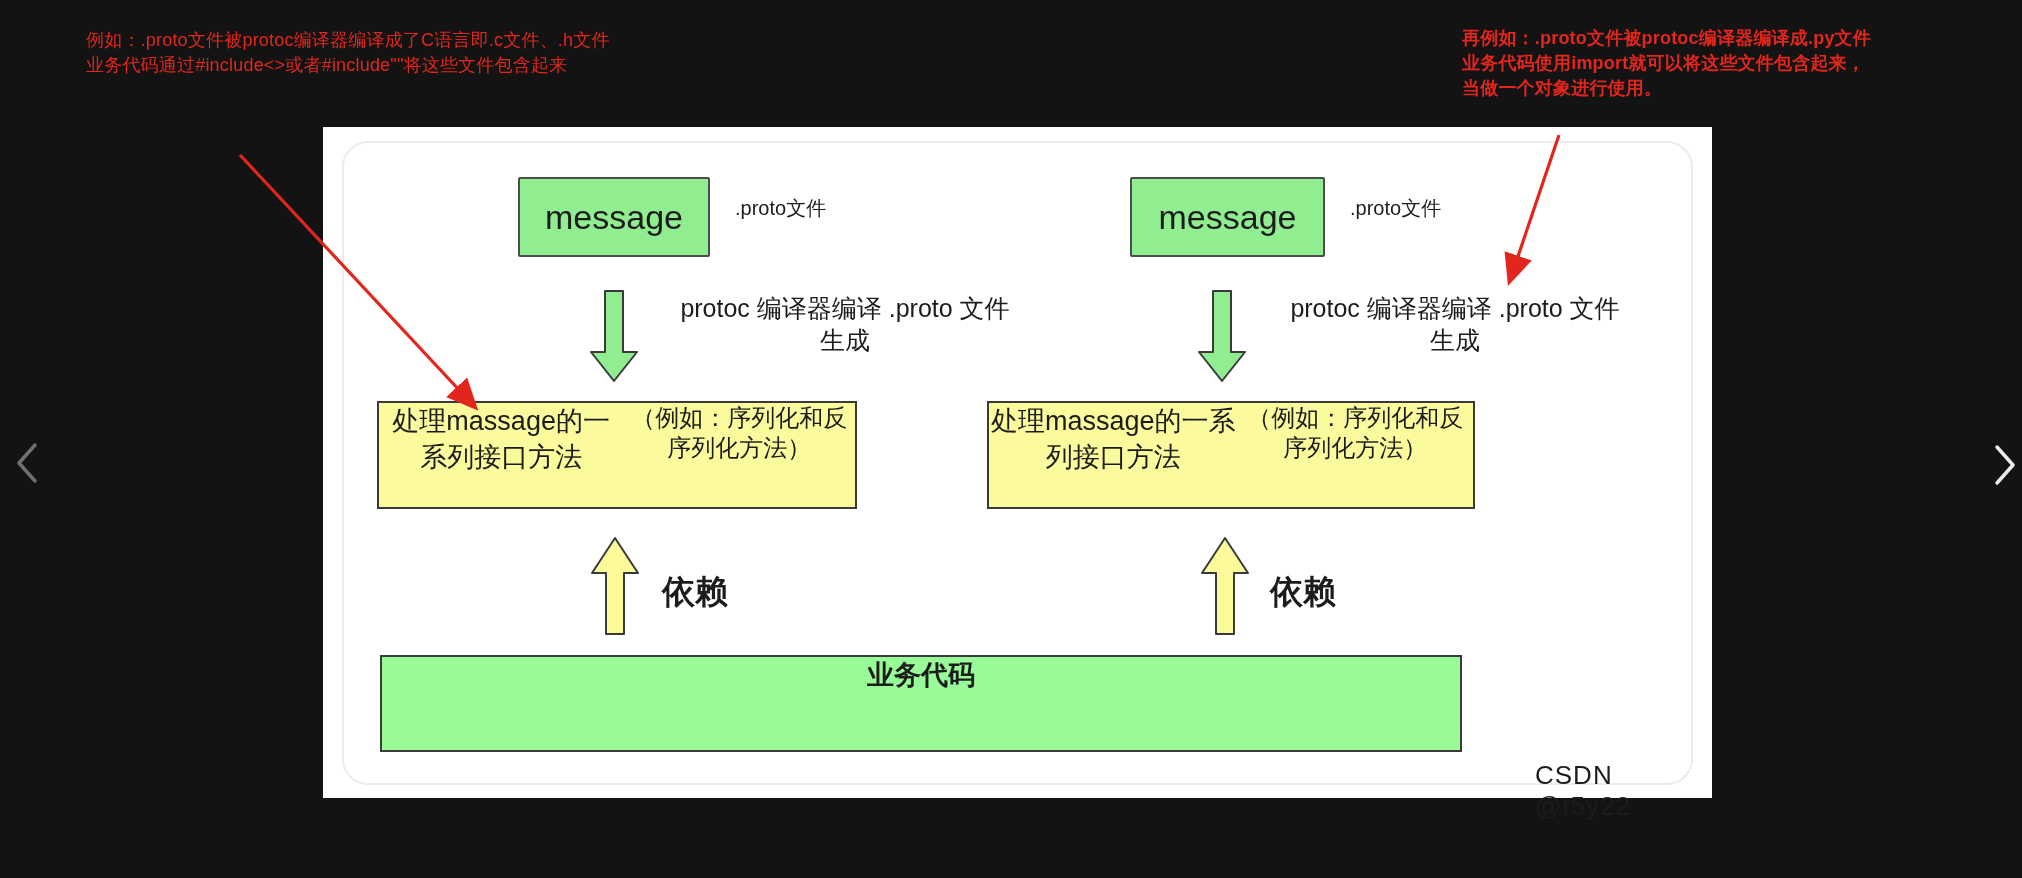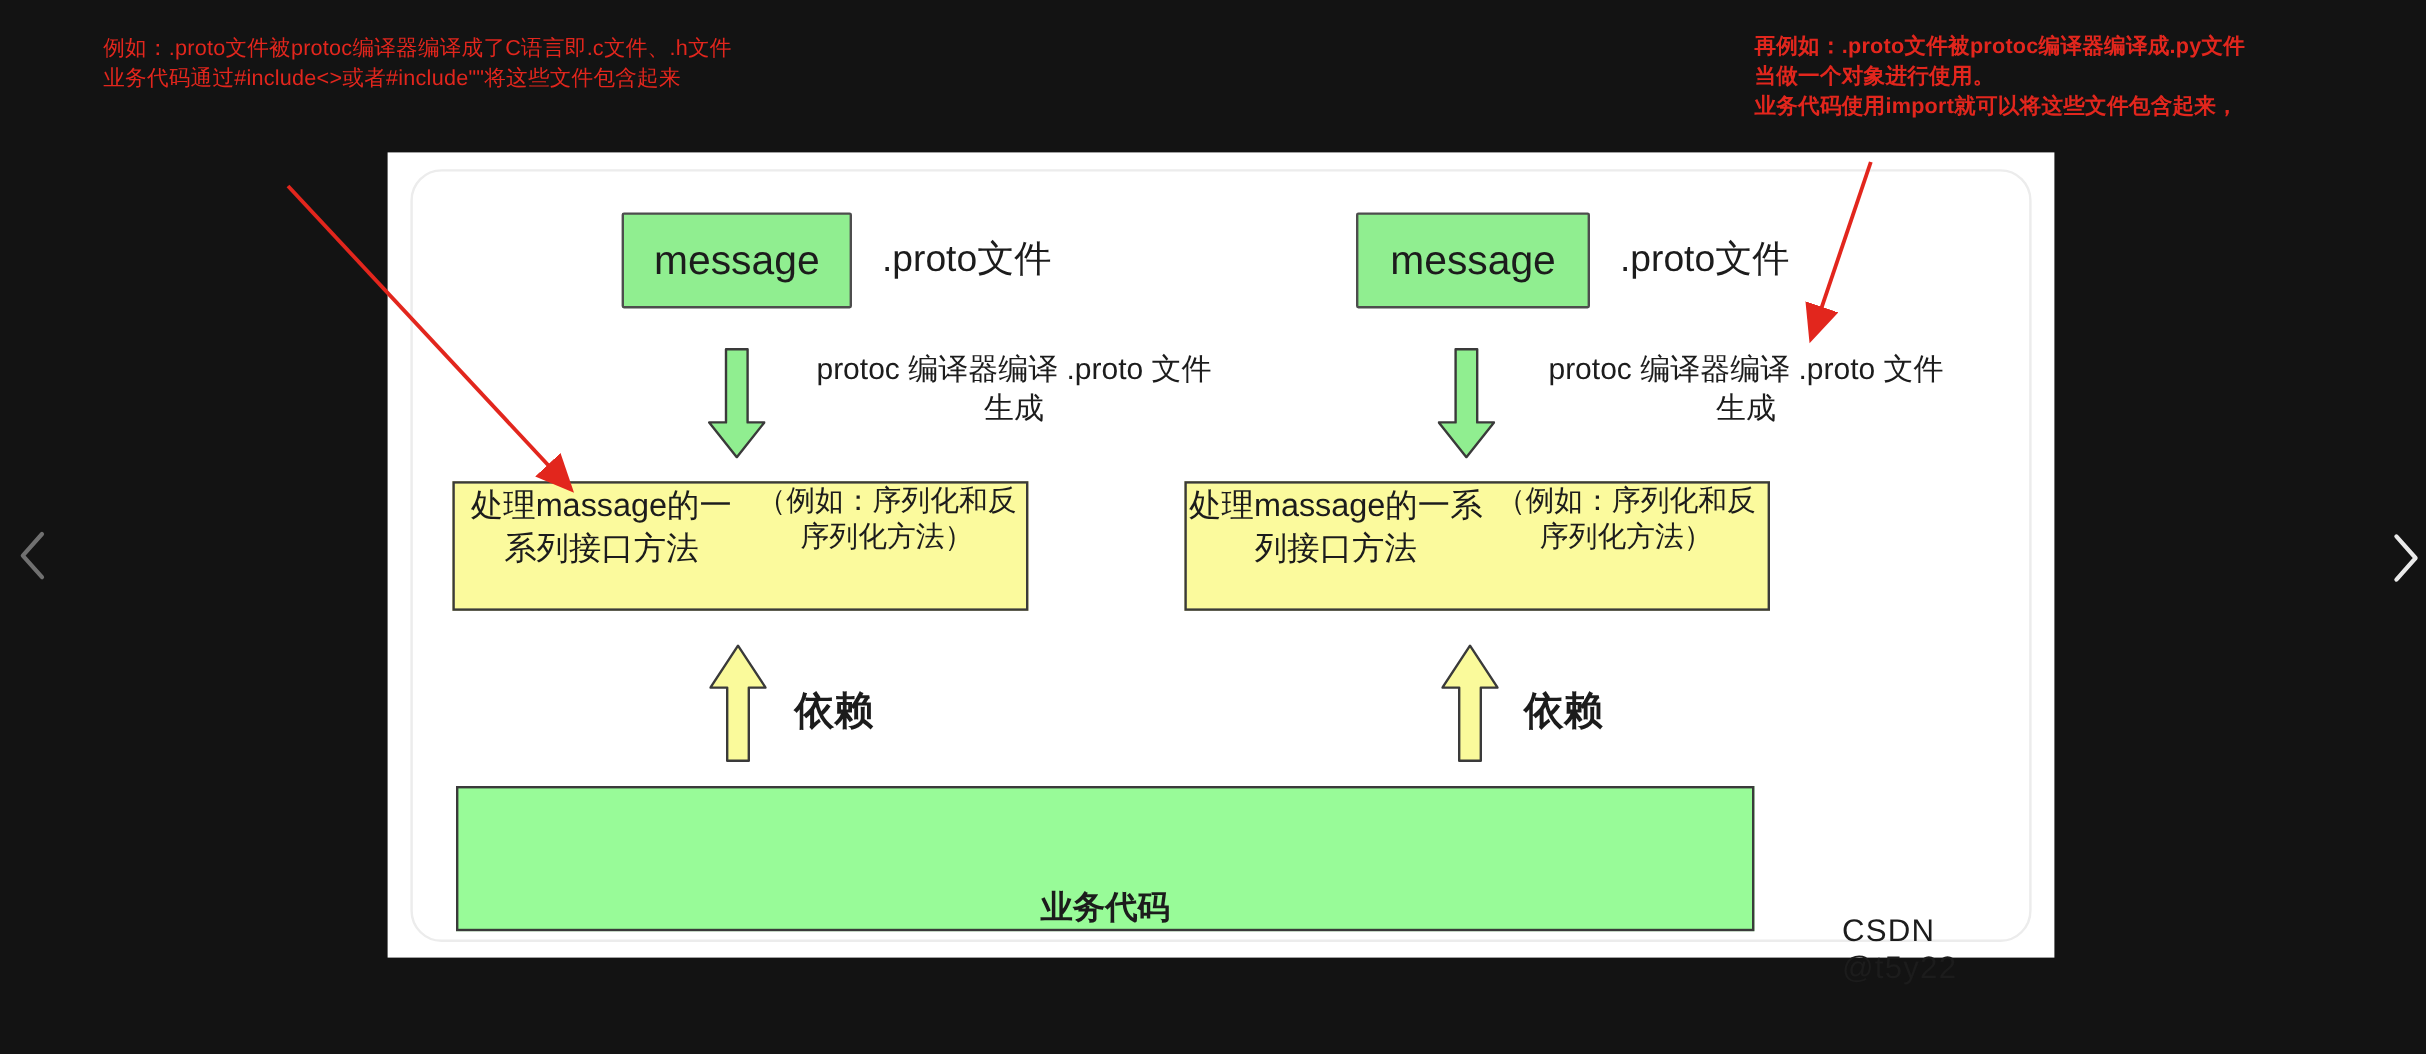--- a/index.html
+++ b/index.html
@@ -51,21 +51,21 @@
   .msg-box {
     background:#90ee90;
     border:2px solid #4d4d4d;
     border-radius:2px;
     display:flex; align-items:center; justify-content:center;
     font-size:34px; color:#1a1a1a;
   }
   .msg-box.c0 { left:195px; top:50px; width:192px; height:80px; }
   .msg-box.c1 { left:807px; top:50px; width:195px; height:80px; }
 
-  .proto-label { font-size:31px; }
+  .proto-label { font-size:20px; }
   .proto-label.c0 { left:412px;  top:68px; }
   .proto-label.c1 { left:1027px; top:68px; }
 
   .arrow-svg { position:absolute; }
   .down-arrow.c0 { left:267px; top:163px; }
   .down-arrow.c1 { left:875px; top:163px; }
   .up-arrow.c0   { left:268px; top:410px; }
   .up-arrow.c1   { left:878px; top:410px; }
 
   .compile-text {
@@ -84,43 +84,43 @@
   .iface-box.c0 { left:54px;  top:274px; width:480px; height:108px; }
   .iface-box.c1 { left:664px; top:274px; width:488px; height:108px; }
   .iface-line1 { font-size:27px; line-height:36px; }
   .iface-line2 { font-size:24px; line-height:30px; }
 
   .depends-label { font-size:33px;font-weight:bold; }
   .depends-label.c0 { left:339px; top:443px; }
   .depends-label.c1 { left:947px; top:443px; }
 
   .business-bar {
-    left:57px; top:528px; width:1082px; height:121px;
+    left:57px; top:528px; width:1082px; height:97px;
     background:#98fb98;
     border:2px solid #3a3a3a;
-    display:flex; align-items:flex-end; justify-content:center;
+    display:flex; align-items:flex-start; justify-content:center;
     font-size:27px; font-weight:bold; color:#111;
   }
 
   .watermark {
     left:1212px; top:633px;
     font-size:26px; color:#d9d9d9; letter-spacing:1px;
   }
 </style>
 </head>
 <body>
 
 <div class="annotation left">
   <span>例如：.proto文件被protoc编译器编译成了C语言即.c文件、.h文件</span>
   <span>业务代码通过#include&lt;&gt;或者#include""将这些文件包含起来</span>
 </div>
 <div class="annotation right">
   <span>再例如：.proto文件被protoc编译器编译成.py文件</span>
+  <span>业务代码使用import就可以将这些文件包含起来，</span>
   <span>当做一个对象进行使用。</span>
-  <span>业务代码使用import就可以将这些文件包含起来，</span>
 </div>
 
 <svg class="overlay" viewBox="0 0 2022 878">
   <defs>
     <marker id="ah" markerWidth="11" markerHeight="9" refX="8" refY="4.5" orient="auto">
       <path d="M0,0 L10,4.5 L0,9 z" fill="#e2261d"></path>
     </marker>
   </defs>
   <line x1="240" y1="155" x2="474" y2="406" stroke="#e2261d" stroke-width="3.2" marker-end="url(#ah)"></line>
   <line x1="1559" y1="135" x2="1510" y2="280" stroke="#e2261d" stroke-width="3.2" marker-end="url(#ah)"></line>

